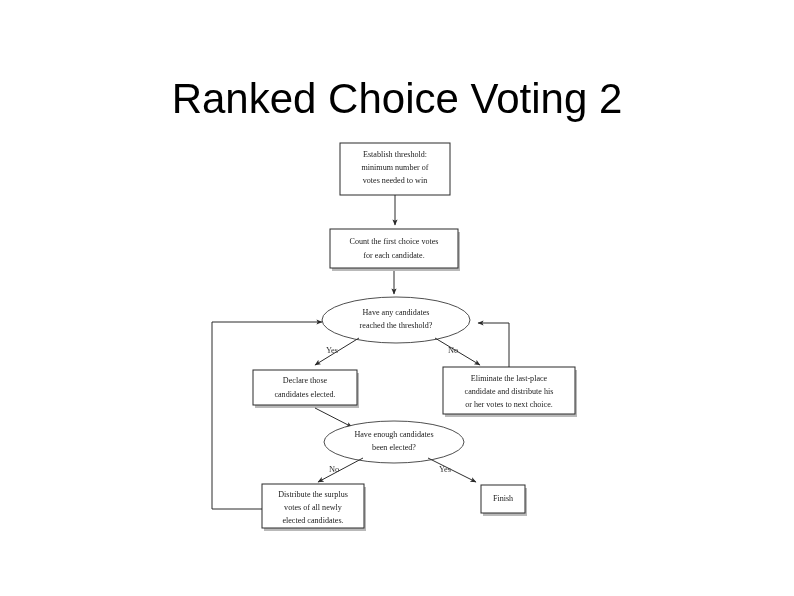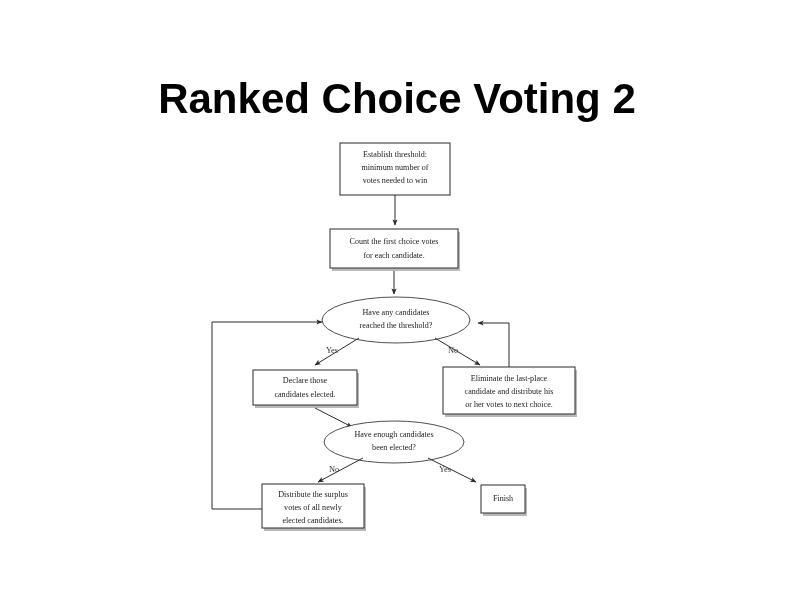--- a/index.html
+++ b/index.html
@@ -16,21 +16,21 @@
     font-family: "Liberation Sans", sans-serif;
   }
   #slide-title {
     position: absolute;
     left: 0;
     top: 47px;
     width: 794px;
     text-align: center;
     font-family: "Liberation Sans", sans-serif;
     font-size: 42px;
-    font-weight: bold;
+    font-weight: normal;
     color: #000000;
     letter-spacing: 0px;
     white-space: nowrap;
   }
   #flowchart-wrap {
     position: absolute;
     left: 195px;
     top: 130px;
     width: 410px;
     height: 415px;

